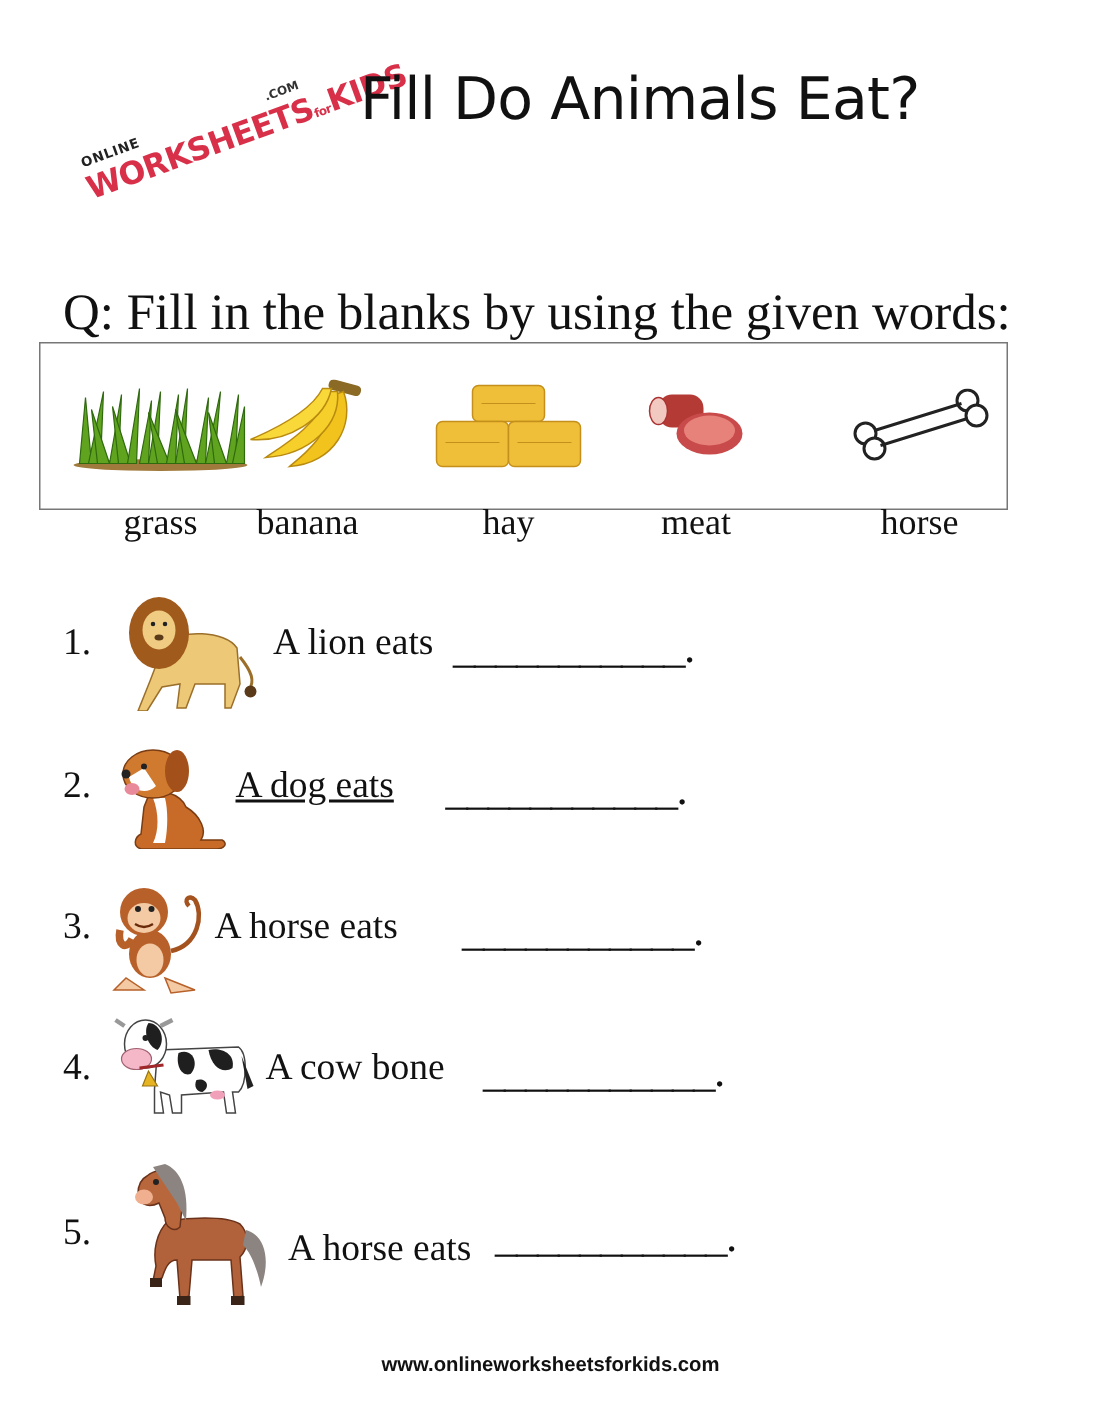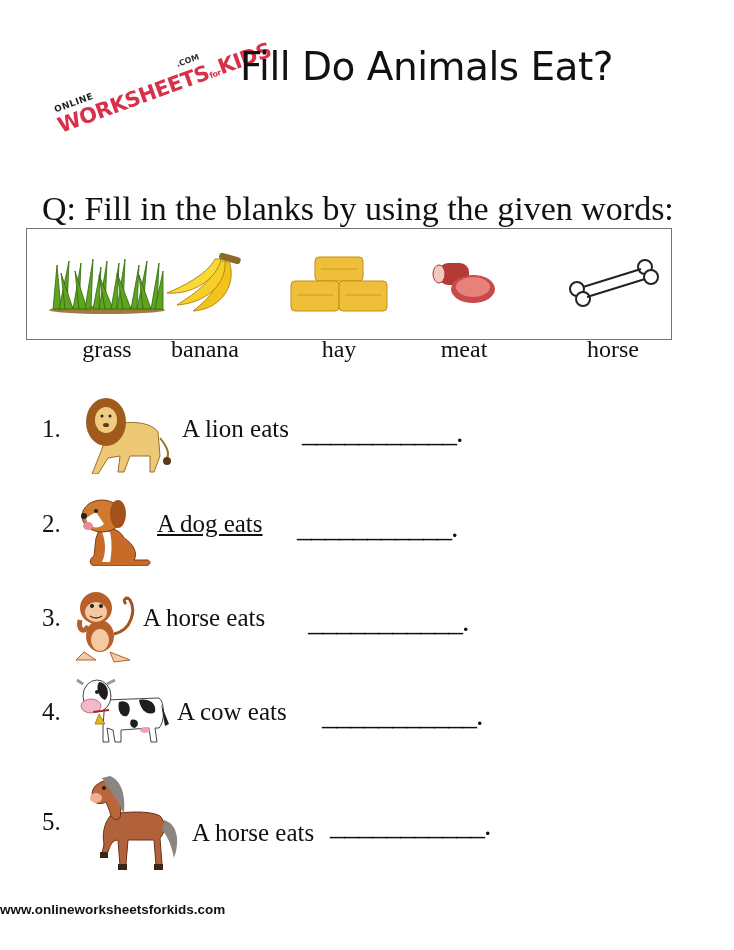--- a/index.html
+++ b/index.html
@@ -13,21 +13,21 @@
   .question { left:42px; top:190px; font-size:34px; white-space:nowrap; }
   .word-box { left:26px; top:228px; width:646px; height:112px; border:1.5px solid #777; box-sizing:border-box; }
   .word-item { position:absolute; top:0; height:136px; width:120px; text-align:center; }
   .word-item .pic { position:absolute; left:50%; transform:translateX(-50%); top:24px; }
   .word-item .lbl { position:absolute; left:0; right:0; top:108px; font-size:24px; line-height:24px; }
   .q-row { position:absolute; left:0; width:734px; }
   .q-num { position:absolute; font-size:25px; }
   .q-text { position:absolute; font-size:25px; white-space:nowrap;text-align:right; }
   .q-blank { position:absolute; font-size:30px; white-space:nowrap; letter-spacing:-1px; }
   .animal { position:absolute; }
-  .footer { left:0; width:734px; top:902px; text-align:left; font-family:"Liberation Sans", sans-serif; font-weight:bold; font-size:13.5px; color:#111; }
+  .footer { left:0; width:734px; top:902px; text-align:center; font-family:"Liberation Sans", sans-serif; font-weight:bold; font-size:13.5px; color:#111; }
 </style>
 </head>
 <body>
 
 <div class="abs logo">
   <span class="online">ONLINE</span>
   <span class="ws"><span>WORKSHEETS</span><span style="font-size:8px;color:#d9304a;">for</span><span>KIDS</span></span>
   <span class="com">.COM</span>
 </div>
 
@@ -175,21 +175,21 @@
     <path d="M86 28 L94 48 L90 50 Z" fill="#222"></path>
     <ellipse cx="70" cy="54" rx="5" ry="3" fill="#f0a0b8"></ellipse>
     <ellipse cx="22" cy="20" rx="14" ry="16" fill="#ffffff" stroke="#444" stroke-width="1"></ellipse>
     <path d="M24 6 C32 6 36 18 30 24 C24 22 20 12 24 6 Z" fill="#1f1f1f"></path>
     <ellipse cx="16" cy="30" rx="10" ry="7" fill="#f4b8c8" stroke="#a06070" stroke-width="0.8"></ellipse>
     <circle cx="22" cy="16" r="2" fill="#222"></circle>
     <path d="M8 8 L2 4 M32 8 L40 4" stroke="#999" stroke-width="3"></path>
     <path d="M18 36 L34 34" stroke="#a0282a" stroke-width="2"></path>
     <path d="M24 38 L20 48 L30 48 Z" fill="#e6b422" stroke="#9a7410" stroke-width="0.8"></path>
   </svg>
-  <span class="q-text" style="left:177px;top:22px;">A cow eats</span>
+  <span class="q-text" style="left:177px;top:22px;">A cow bone</span>
   <span class="q-blank" style="left:322px;top:22px;"><span>___________</span><span>.</span></span>
 </div>
 
 <div class="q-row" style="top:774px;">
   <span class="q-num" style="left:42px;top:34px;">5.</span>
   <svg class="animal" style="left:88px;top:0px;" width="94" height="100" viewBox="0 0 94 100">
     <path d="M24 40 C36 38 62 36 72 42 C78 48 78 58 72 64 L74 90 L68 92 L66 66 L40 66 L38 90 L32 92 L30 66 C24 66 22 72 20 78 L14 80 L16 70 C14 60 16 48 24 40 Z" fill="#b2623a" stroke="#6a321a" stroke-width="1"></path>
     <path d="M76 46 C90 50 92 68 86 84 C84 74 80 62 74 56 Z" fill="#8c8480"></path>
     <path d="M10 10 C20 2 34 8 34 24 L32 44 C28 48 22 44 22 38 L18 28 C10 32 4 28 4 22 C4 16 6 12 10 10 Z" fill="#b8663c" stroke="#6a321a" stroke-width="1"></path>
     <path d="M14 4 L22 2 C32 6 38 18 36 40 L30 28 Z" fill="#8c8480"></path>

